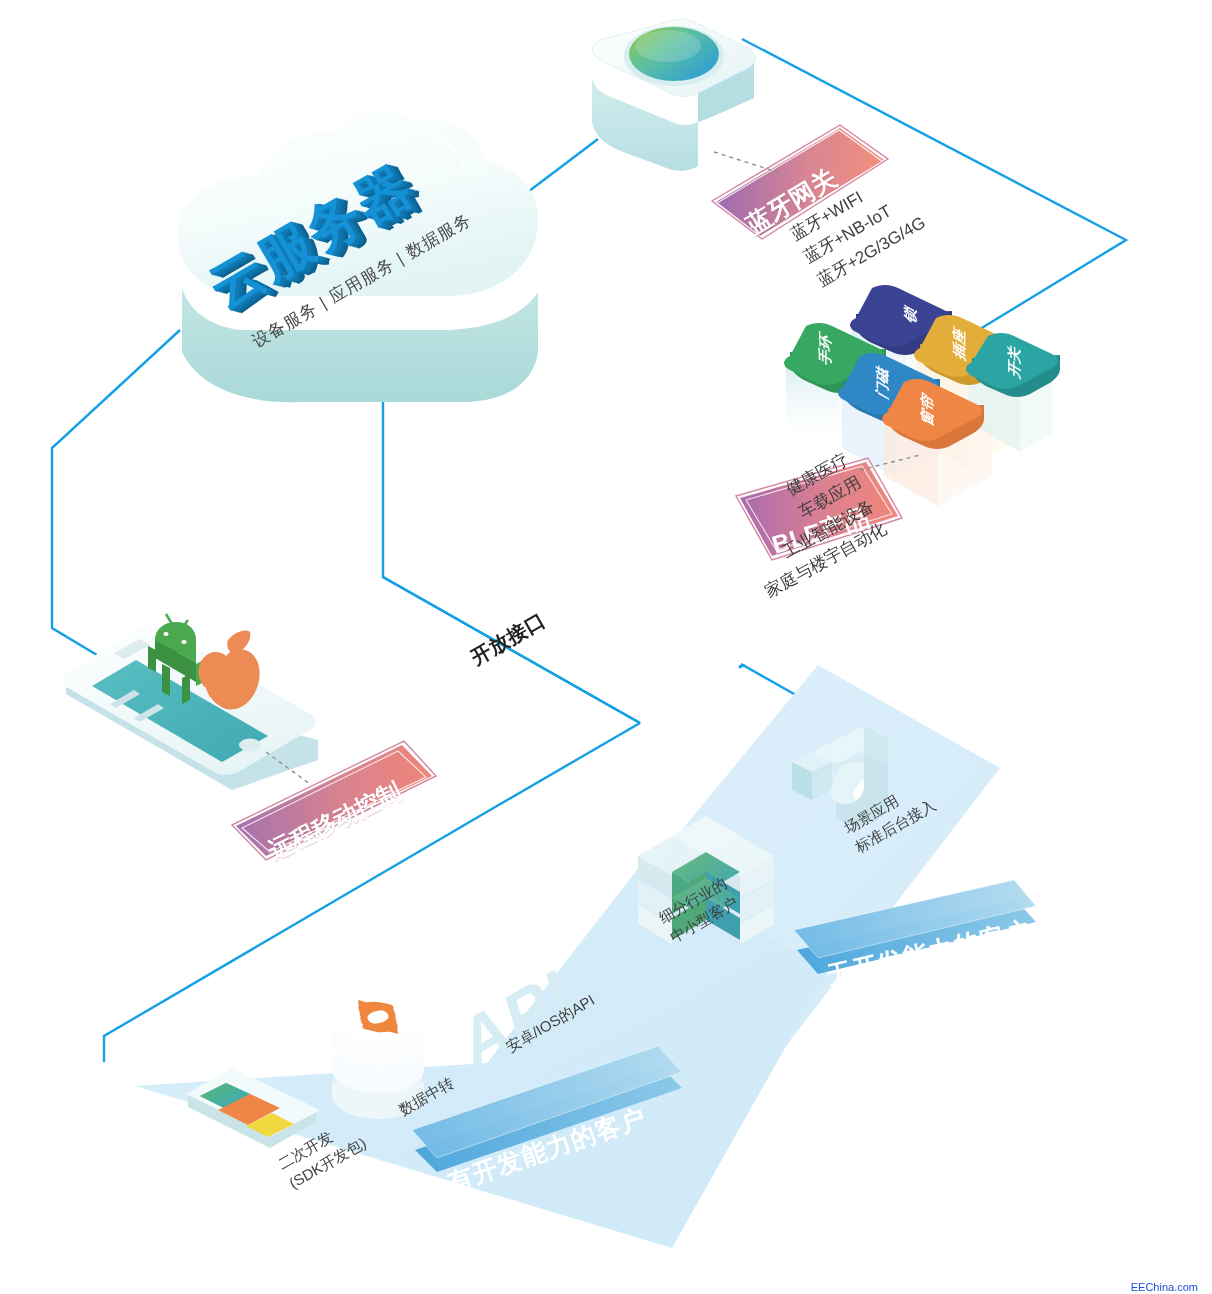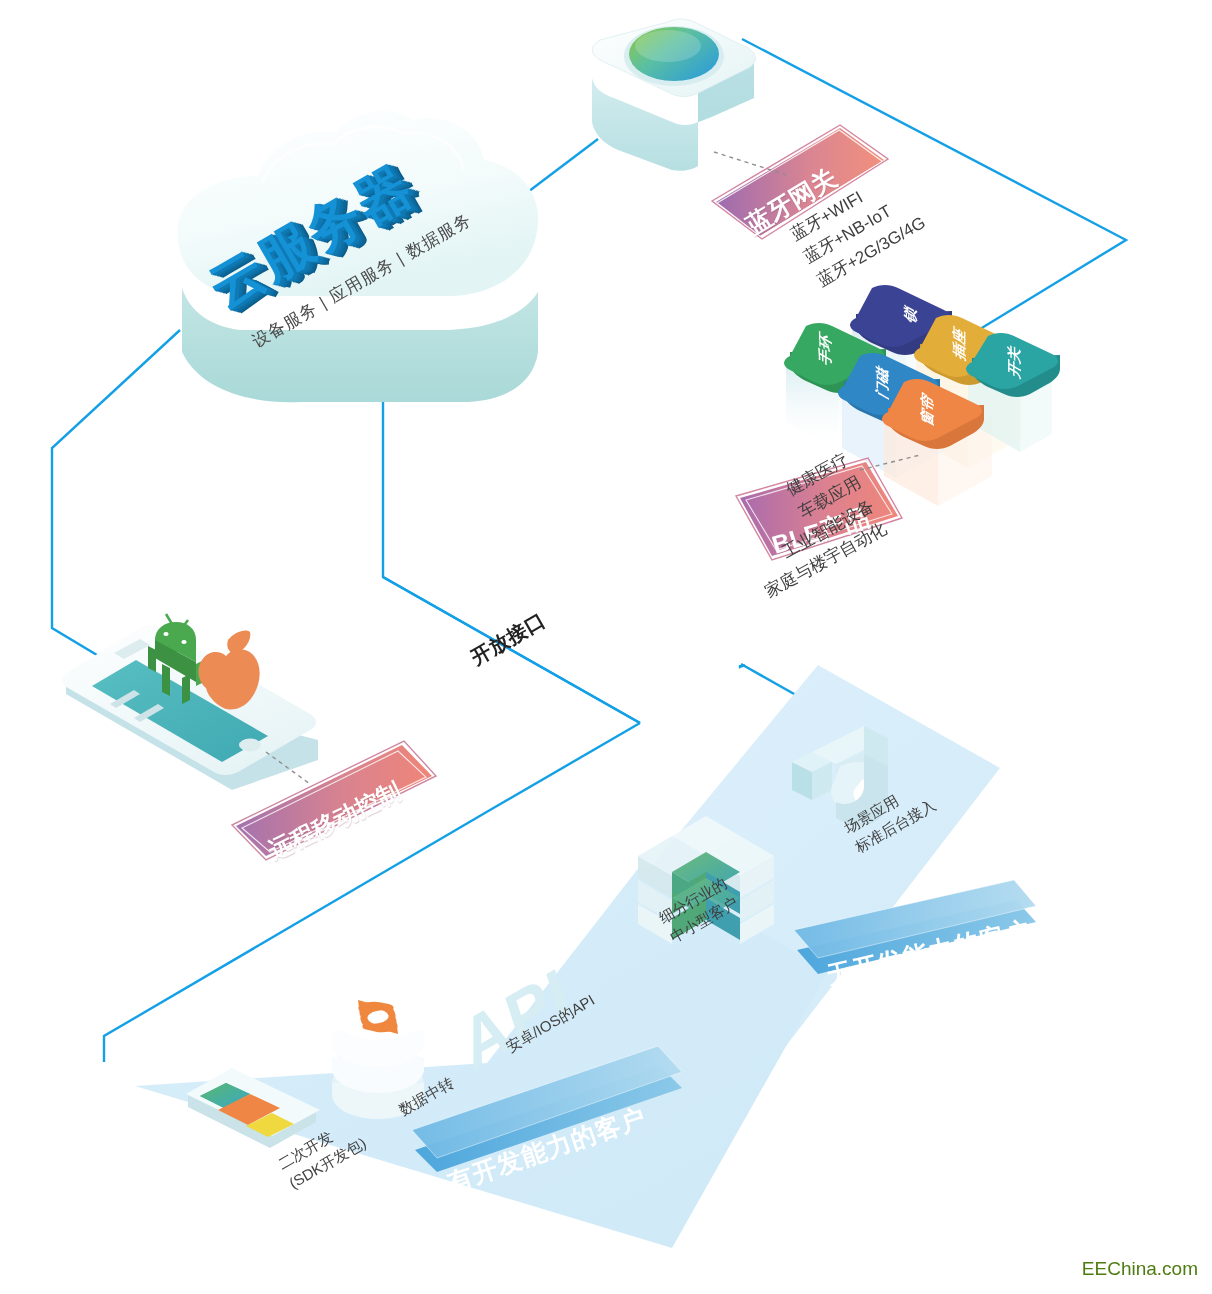--- a/index.html
+++ b/index.html
@@ -32,23 +32,23 @@
     color: #333333;
     font-family: "Liberation Sans", "DejaVu Sans", sans-serif;
   }
   .iso-label {
     transform-origin: 0 0;
     letter-spacing: 0.5px;
   }
   .watermark {
     position: absolute;
     right: 14px;
-    bottom: 14px;
-    font-size: 19px;
-    color: #4d7c0f;
+    bottom: 1px;
+    font-size: 11px;
+    color: #1d4ed8;
     font-family: "Liberation Sans", "DejaVu Sans", sans-serif;
   }
   .badge-text {
     position: absolute;
     color: #ffffff;
     font-weight: bold;
     white-space: nowrap;
     transform-origin: 0 0;
     text-shadow: 0 1px 1px rgba(120,60,90,0.25);
   }

